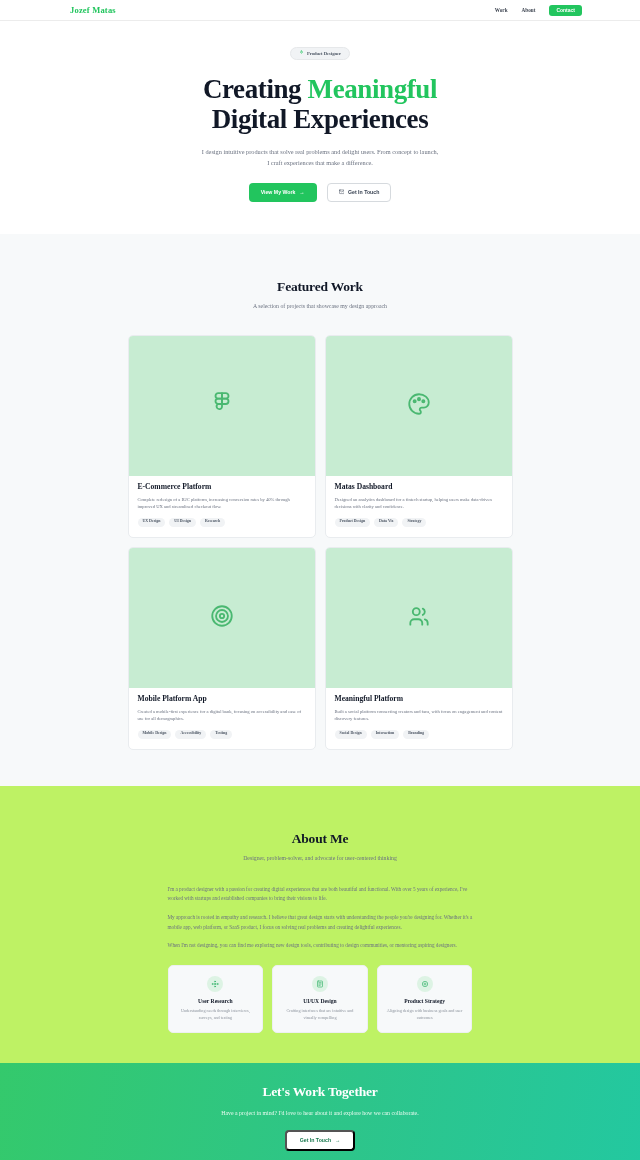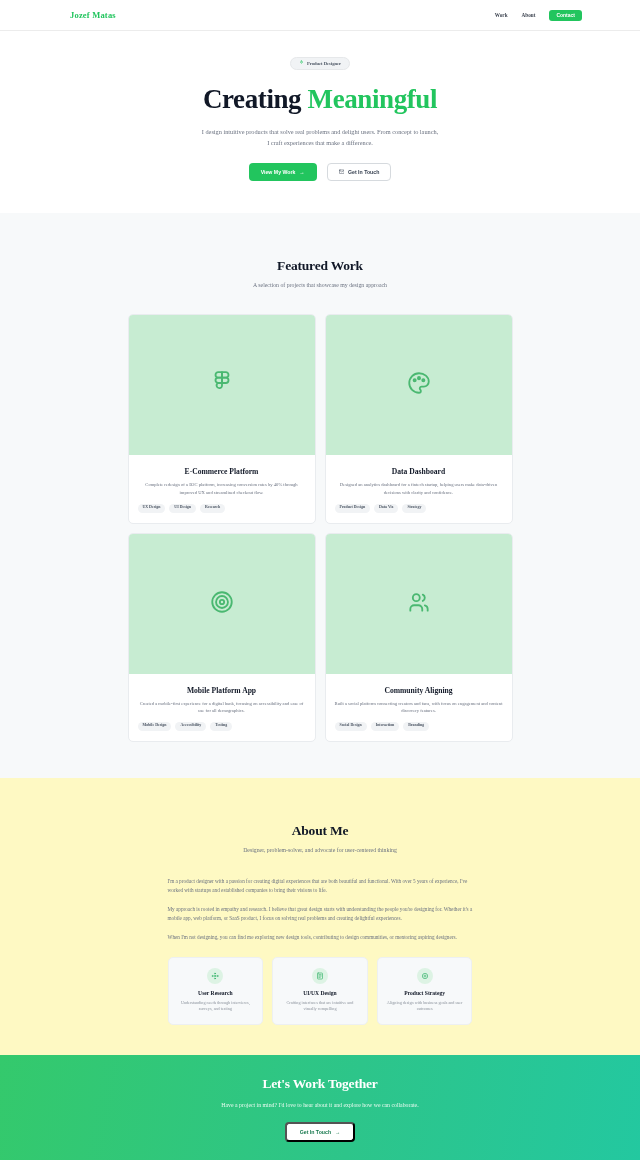--- a/index.html
+++ b/index.html
@@ -7,21 +7,21 @@
   body {
     font-family: "Liberation Serif", serif;
     background:#ffffff;
     color:#1f2937;
     -webkit-font-smoothing:antialiased;
   }
   .page { width:640px; margin:0 auto; }
 
   
   .nav {
-    height:31px;
+    height:21px;
     border-bottom:1px solid #ececec;
     display:flex; align-items:center;
     padding:0 58px 0 70px;
     background:#fff;
   }
   .nav-logo {
     font-size:8.5px; font-weight:bold; color:#22c55e;
     letter-spacing:.2px;
   }
   .nav-right { margin-left:auto; display:flex; align-items:center; gap:14px; }
@@ -73,33 +73,33 @@
     display:grid; grid-template-columns:1fr 1fr; gap:9px 9px;
   }
   .card {
     background:#fff; border:1px solid #e9ecef; border-radius:5px; overflow:hidden;
   }
   .thumb {
     height:140px; background:#c7ecd2;
     display:flex; align-items:center; justify-content:center;
   }
   .thumb svg { width:26px; height:26px; }
-  .card-body { padding:12px 9px 10px;text-align:center; }
+  .card-body { padding:6px 9px 10px; }
   .card-title { font-size:7.6px; font-weight:bold; color:#111827; }
   .card-desc {
     margin-top:5px; font-size:4.6px; line-height:1.65; color:#6b7280;
   }
   .tags { margin-top:7px; display:flex; gap:4px; flex-wrap:wrap; }
   .tag {
     background:#f1f3f5; color:#4b5563; border-radius:20px;
     font-size:3.9px; padding:2.5px 5px; font-weight:bold; line-height:1;
   }
 
   
-  .about { background:#fef9c3; padding:26px 0 30px; }
+  .about { background:#bef264; padding:26px 0 30px; }
   .about-copy { width:305px; margin:24px auto 0; }
   .about-copy p {
     font-size:5.2px; line-height:1.85; color:#6b7280; margin-bottom:9px;
   }
   .skills {
     width:305px; margin:14px auto 0;
     display:grid; grid-template-columns:repeat(3,1fr); gap:9px;
   }
   .skill {
     background:#f7f9fa; border:1px solid #edf0f2; border-radius:5px;
@@ -147,20 +147,21 @@
     <div class="badge">
       <span class="spark">
         <svg viewBox="0 0 24 24" width="5" height="5" fill="none" stroke="#22c55e" stroke-width="2.2" stroke-linecap="round" stroke-linejoin="round">
             <path d="M12 3l1.8 5.2L19 10l-5.2 1.8L12 17l-1.8-5.2L5 10l5.2-1.8z"></path>
           </svg>
       </span>
       <span>Product Designer</span>
     </div>
     <h1>
       <span>Creating </span><span class="accent">Meaningful</span><br>
+      <span>Digital Experiences</span>
     </h1>
     <p>I design intuitive products that solve real problems and delight users. From concept to launch, I craft experiences that make a difference.</p>
     <div class="hero-btns">
       <button class="btn btn-primary">
         <span>View My Work</span>
         <span>→</span>
       </button>
       <button class="btn btn-outline">
         <span>
           <svg viewBox="0 0 24 24" width="5.5" height="5.5" fill="none" stroke="#374151" stroke-width="2" stroke-linecap="round" stroke-linejoin="round">
@@ -208,21 +209,21 @@
           <span>
             <svg viewBox="0 0 24 24" fill="none" stroke="#4ab871" stroke-width="1.7" stroke-linecap="round" stroke-linejoin="round">
                 <path d="M12 3a9 9 0 000 18c1 0 1.7-.8 1.7-1.7 0-.5-.2-.9-.5-1.2-.3-.3-.5-.7-.5-1.1 0-.9.8-1.7 1.7-1.7h2A4.6 4.6 0 0021 10.6C21 6.4 16.9 3 12 3z"></path>
                 <circle cx="8" cy="9.5" r="1"></circle>
                 <circle cx="12" cy="7.5" r="1"></circle>
                 <circle cx="16" cy="9.5" r="1"></circle>
               </svg>
           </span>
         </div>
         <div class="card-body">
-          <div class="card-title">Data Dashboard</div>
+          <div class="card-title">Matas Dashboard</div>
           <div class="card-desc">Designed an analytics dashboard for a fintech startup, helping users make data-driven decisions with clarity and confidence.</div>
           <div class="tags">
             <span class="tag">Product Design</span>
             <span class="tag">Data Viz</span>
             <span class="tag">Strategy</span>
           </div>
         </div>
       </div>
 
       <div class="card">
@@ -251,21 +252,21 @@
           <span>
             <svg viewBox="0 0 24 24" fill="none" stroke="#4ab871" stroke-width="1.7" stroke-linecap="round" stroke-linejoin="round">
                 <path d="M15 20v-1.5a3.5 3.5 0 00-3.5-3.5h-4A3.5 3.5 0 004 18.5V20"></path>
                 <circle cx="9.5" cy="8" r="3.2"></circle>
                 <path d="M20 20v-1.5a3.5 3.5 0 00-2.6-3.4"></path>
                 <path d="M15.5 5.2a3.2 3.2 0 010 5.8"></path>
               </svg>
           </span>
         </div>
         <div class="card-body">
-          <div class="card-title">Community Aligning</div>
+          <div class="card-title">Meaningful Platform</div>
           <div class="card-desc">Built a social platform connecting creators and fans, with focus on engagement and content discovery features.</div>
           <div class="tags">
             <span class="tag">Social Design</span>
             <span class="tag">Interaction</span>
             <span class="tag">Branding</span>
           </div>
         </div>
       </div>
 
     </div>

